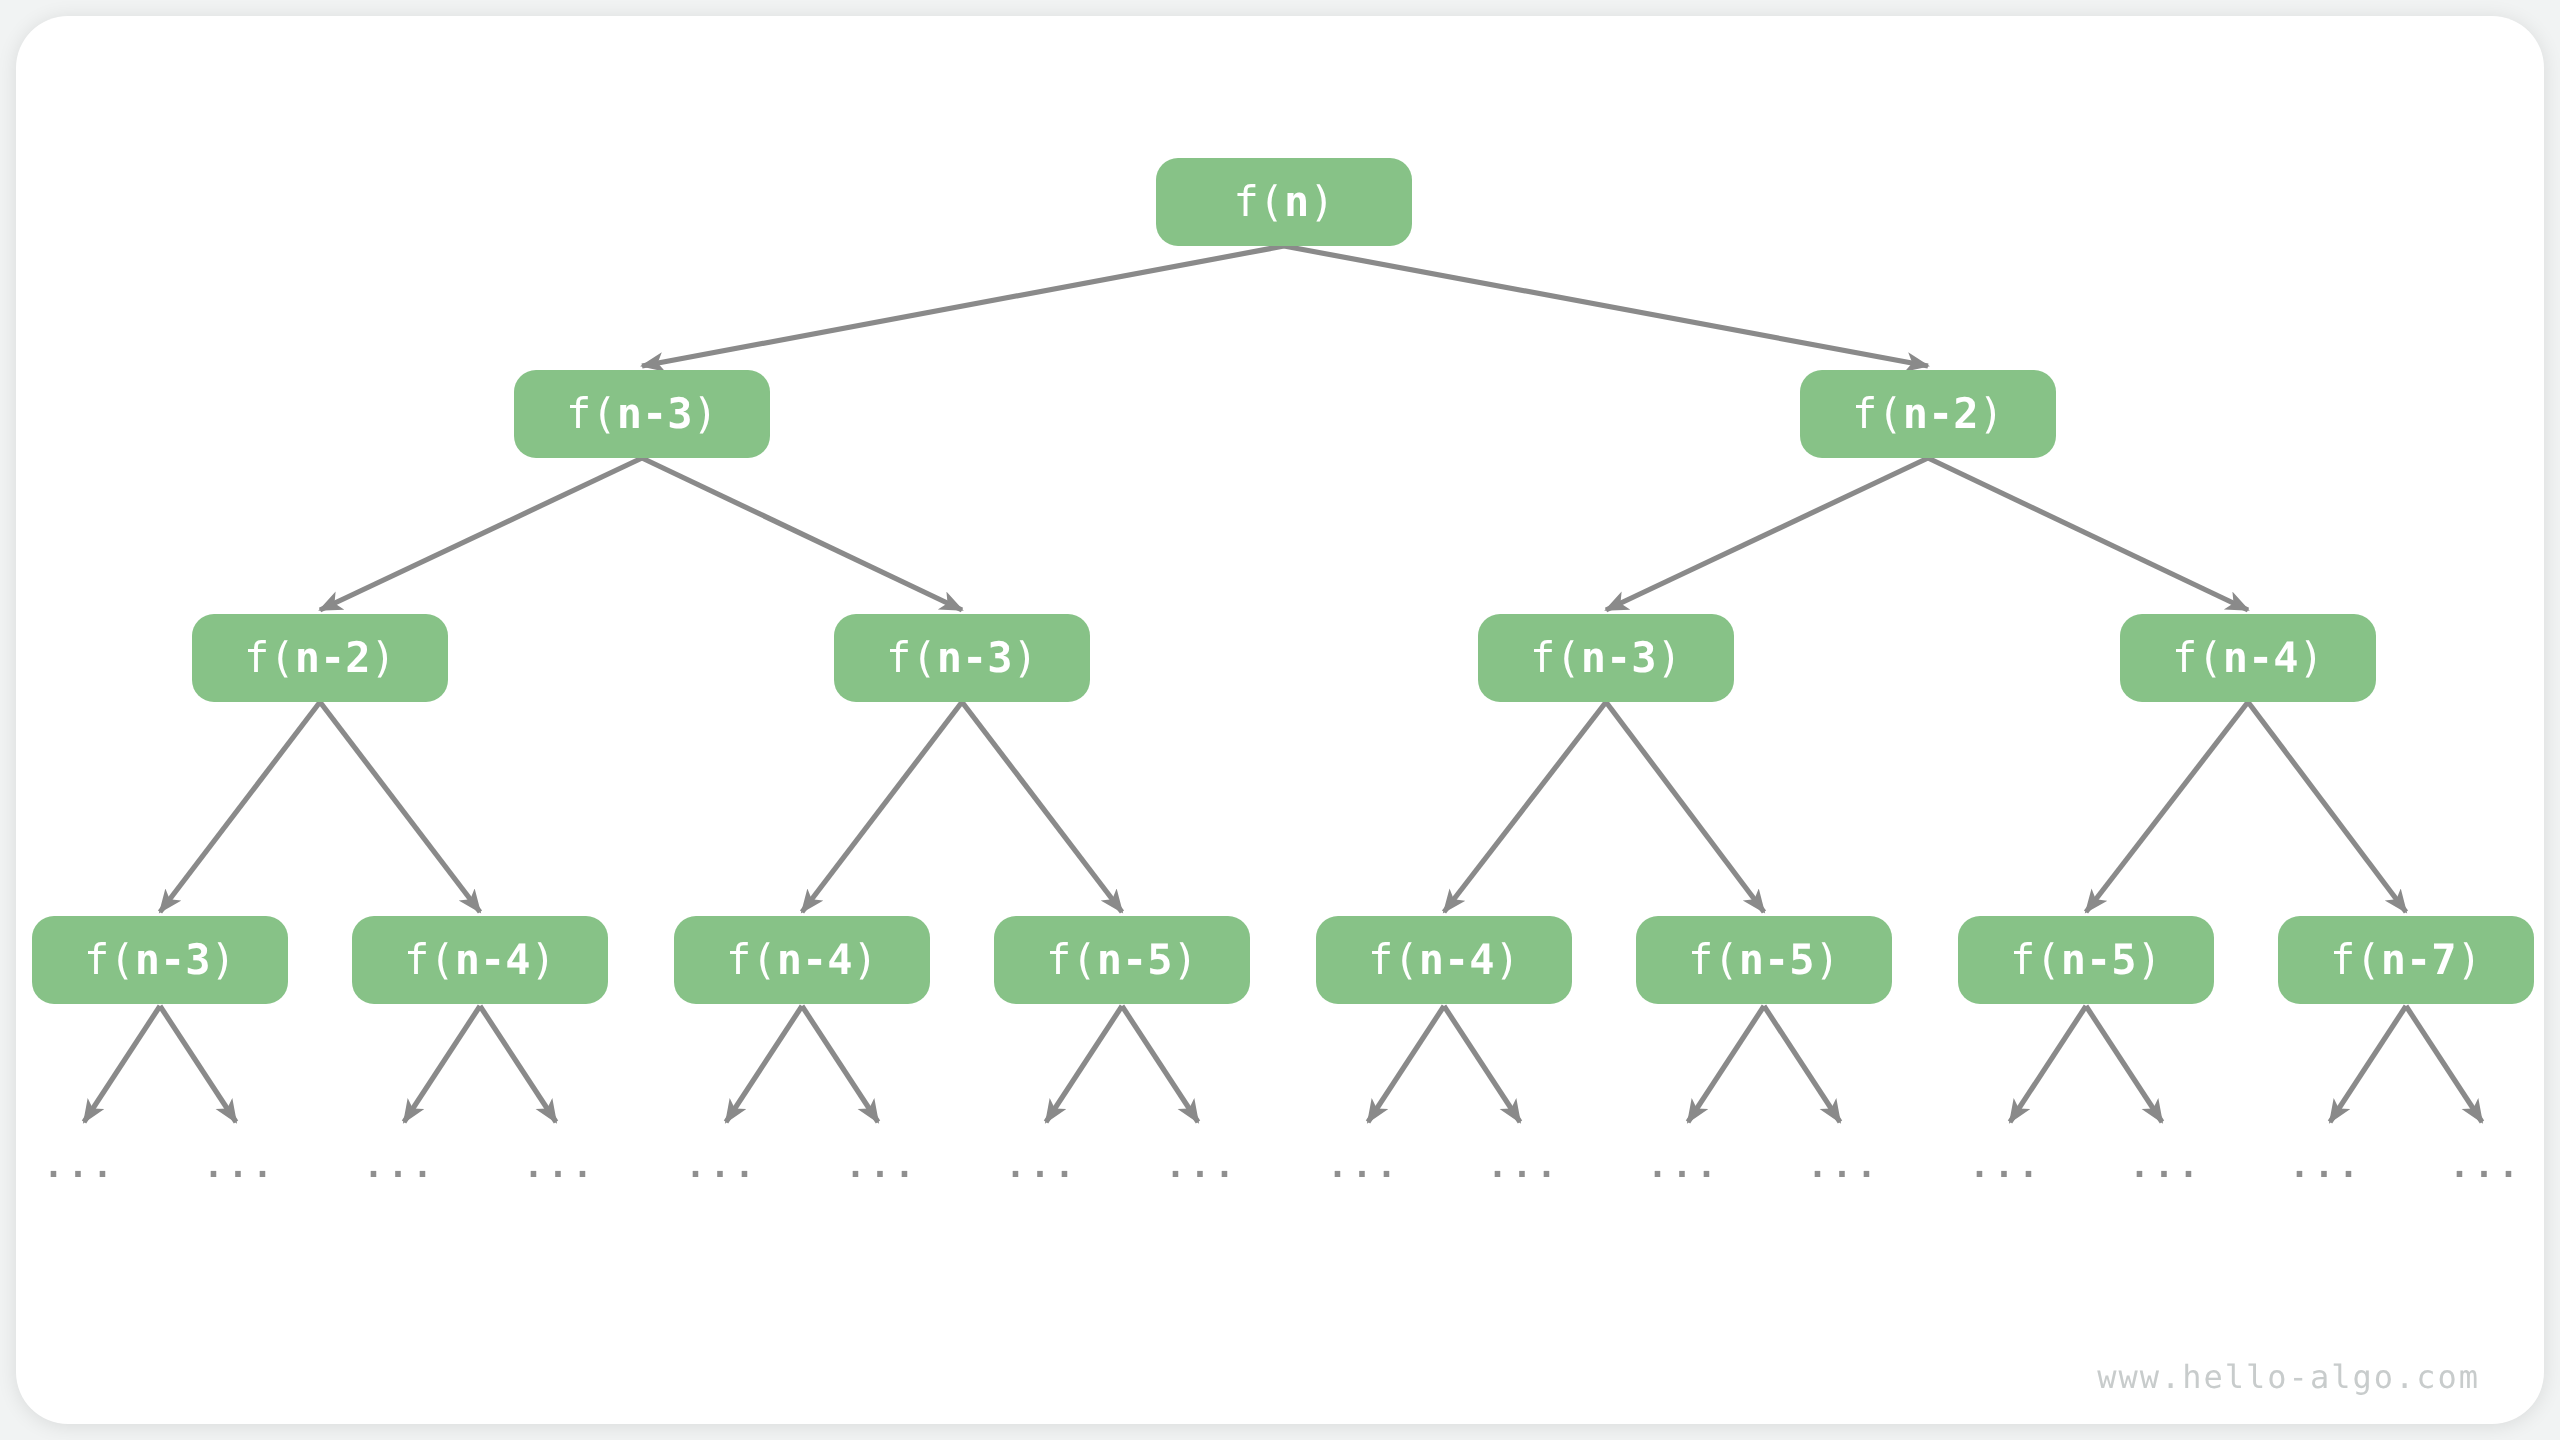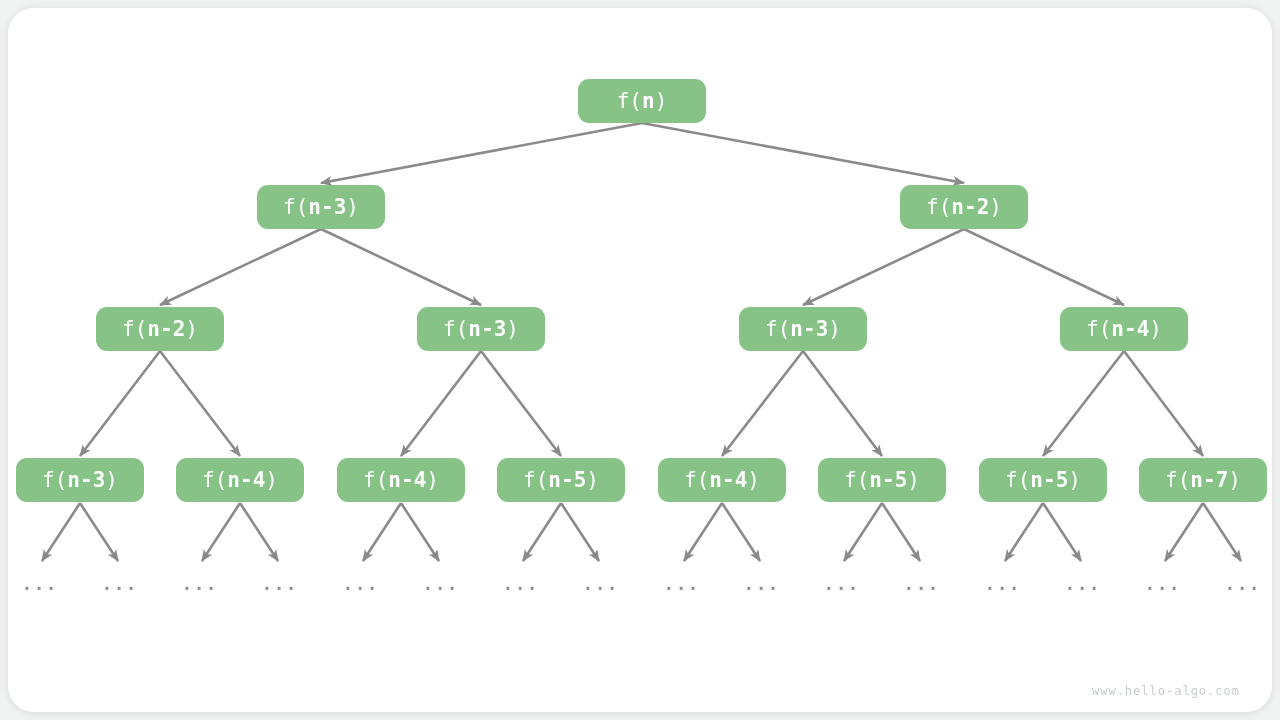--- a/index.html
+++ b/index.html
@@ -18,21 +18,21 @@
     box-shadow:0 1px 10px rgba(0,0,0,0.10);}
   .stage{position:absolute;left:0;top:0;width:1280px;height:720px;}
   #edges{position:absolute;left:0;top:0;width:1280px;height:720px;}
   .node{position:absolute;width:128px;height:44px;background:var(--node-fill);
     border-radius:11px;color:var(--node-text);display:flex;align-items:center;
     justify-content:center;font-size:21px;line-height:1;white-space:pre;}
   .node .arg{font-weight:bold;}
   .leaf{position:absolute;color:var(--leaf);font-size:17px;font-weight:bold;
     letter-spacing:2px;transform:translate(-50%,-50%);line-height:1;}
   .watermark{position:absolute;right:40px;bottom:22px;color:var(--wm);
-    font-size:12px;letter-spacing:1px;}
+    font-size:16px;letter-spacing:1px;}
 </style>
 </head>
 <body>
 
 <div class="card"></div>
 
 <div class="stage">
   <svg id="edges" viewBox="0 0 1280 720" xmlns="http://www.w3.org/2000/svg">
     <defs>
       <marker id="ah" markerWidth="13" markerHeight="11" refX="11" refY="5" orient="auto" markerUnits="userSpaceOnUse">

